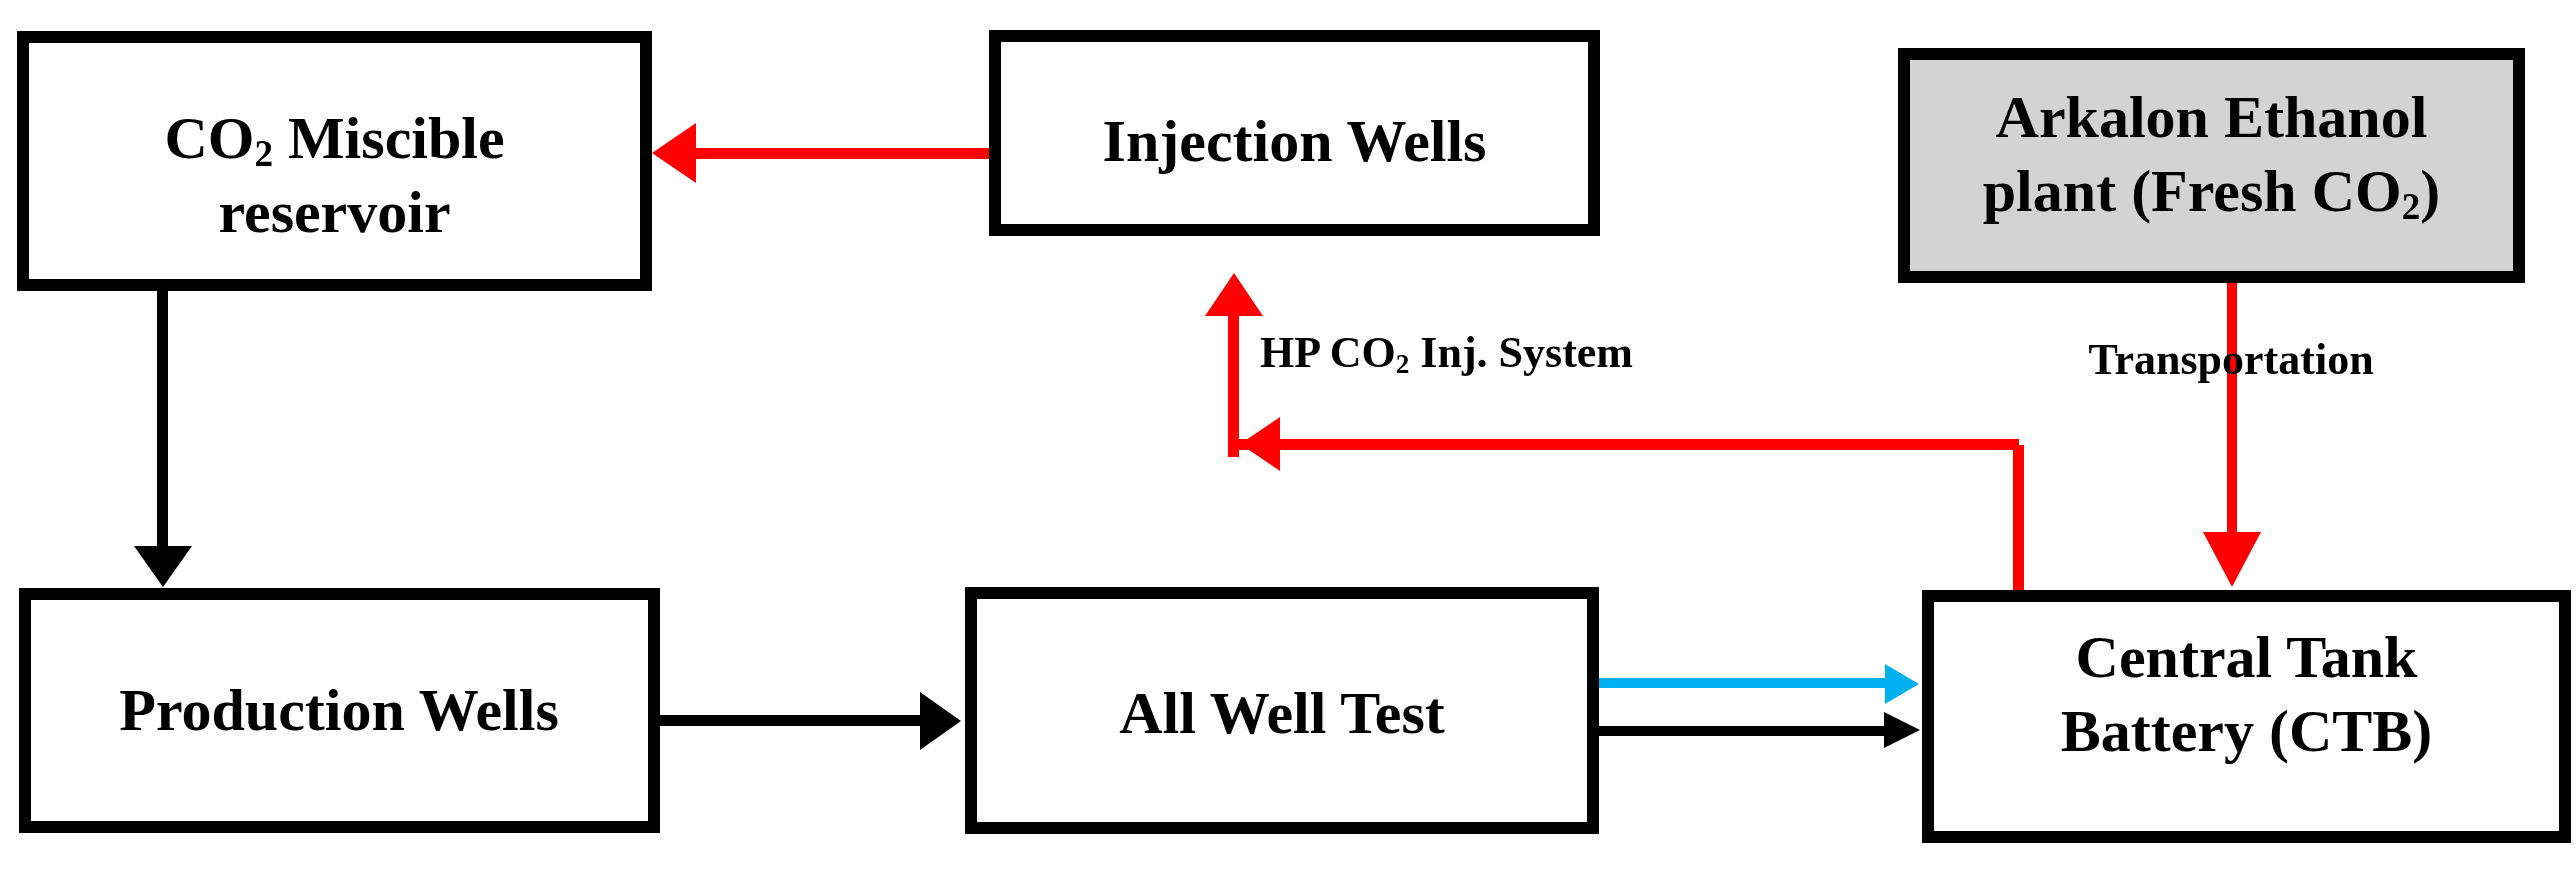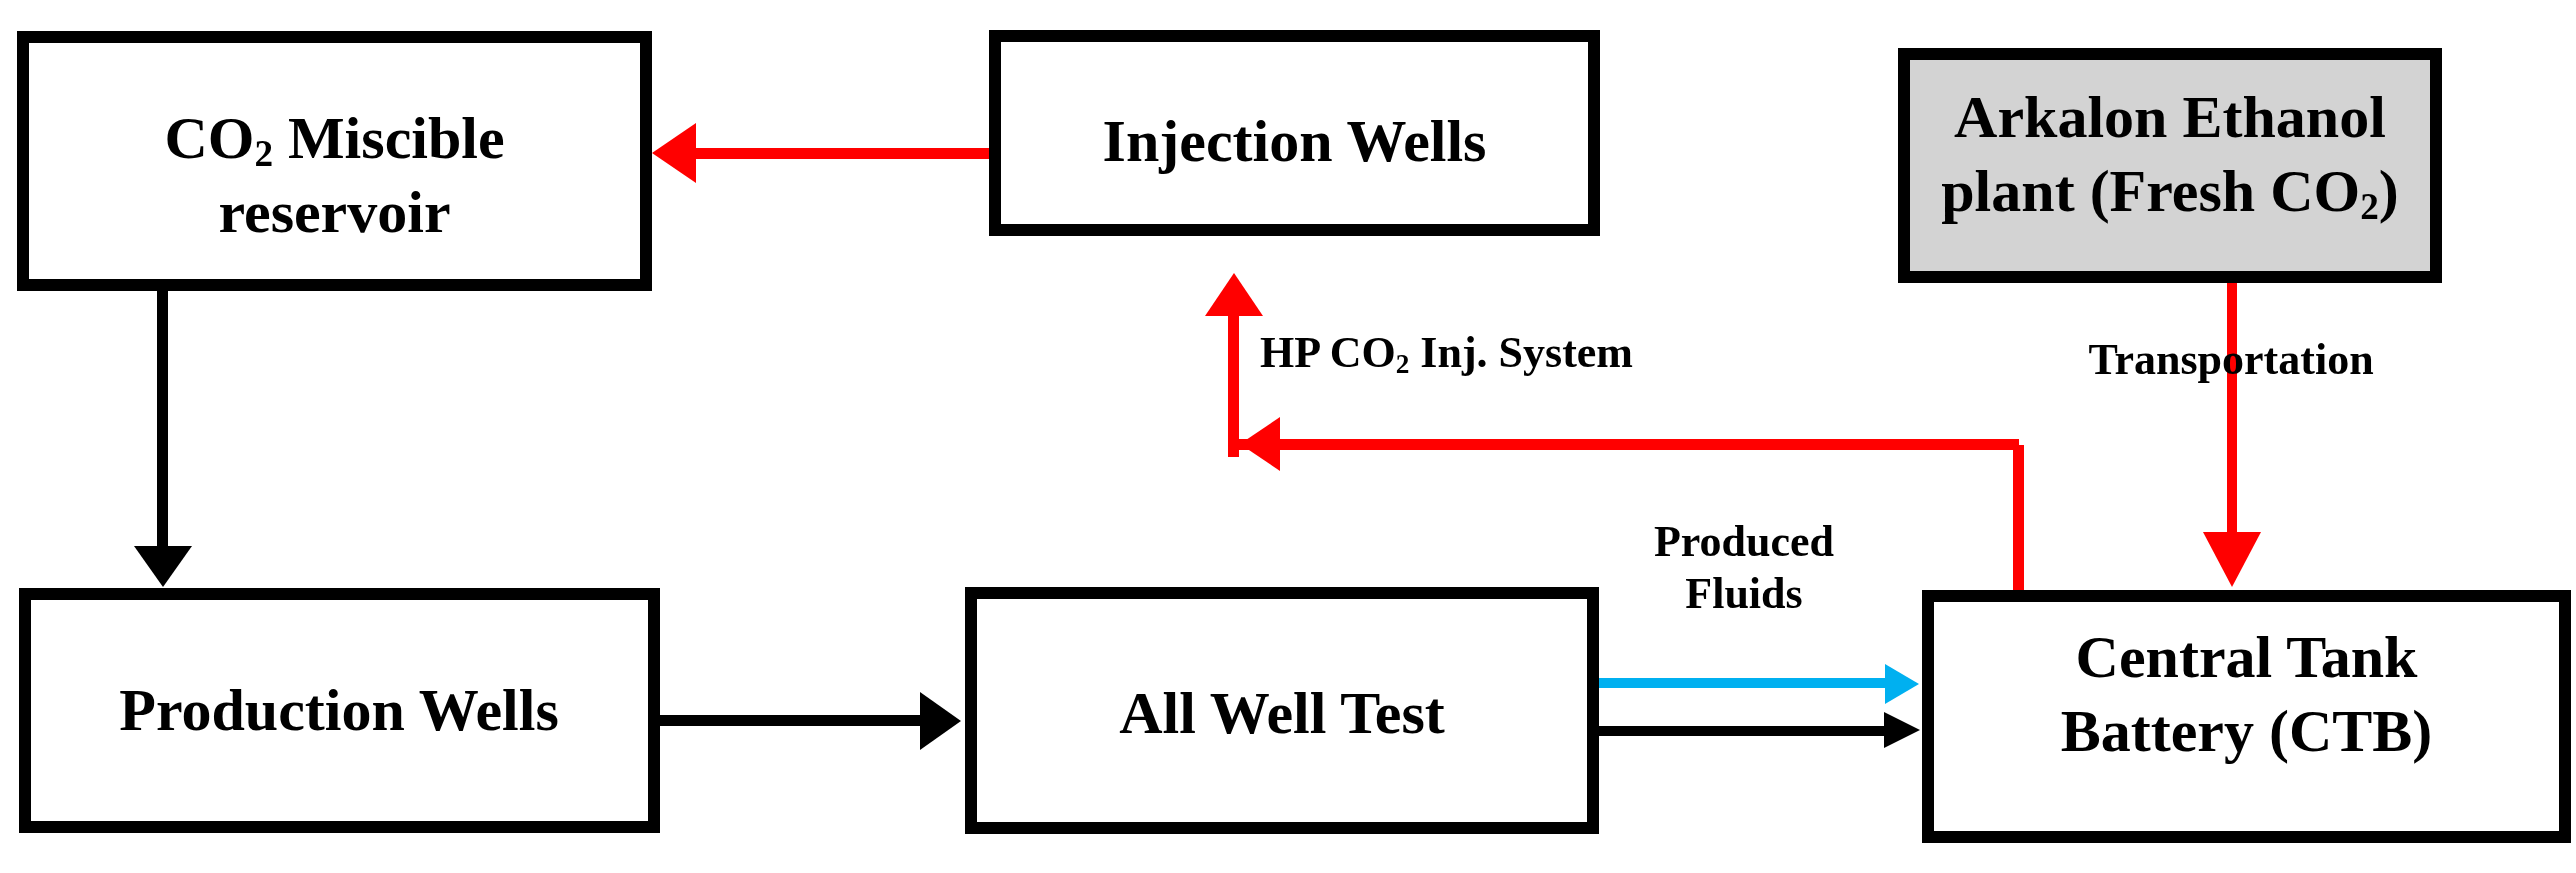--- a/index.html
+++ b/index.html
@@ -34,21 +34,21 @@
   .sub{font-size:62%;position:relative;top:0.22em;line-height:0;}
   .shaft{position:absolute;z-index:1;}
   .head{position:absolute;width:0;height:0;z-index:1;}
   .note{
     position:absolute;z-index:3;
     font-size:44px;line-height:1.18;white-space:nowrap;
   }
   
   .b-reservoir{left:17px;top:31px;width:635px;height:260px;padding-top:29px;}
   .b-injection{left:989px;top:29.5px;width:611px;height:206px;padding-top:19px;}
-  .b-arkalon{left:1898px;top:48px;width:544px;height:235px;padding-bottom:22px;}
+  .b-arkalon{left:1898px;top:48px;width:627px;height:235px;padding-bottom:22px;}
   .b-production{left:18.5px;top:588px;width:641px;height:245px;}
   .b-awt{left:965px;top:587px;width:634px;height:247px;padding-top:7px;}
   .b-ctb{left:1922px;top:590px;width:649px;height:253px;padding-bottom:44px;}
   
   .a-line{left:695px;top:148px;width:294px;height:11px;background:var(--red);}
   .a-head{left:652px;top:123px;border-top:30px solid transparent;border-bottom:30px solid transparent;border-right:44px solid var(--red);}
   
   .b-line{left:157px;top:290px;width:11px;height:257px;background:var(--ink);}
   .b-head{left:134px;top:546px;border-left:29px solid transparent;border-right:29px solid transparent;border-top:41px solid var(--ink);}
   
@@ -127,19 +127,15 @@
   <div class="shaft g-v1"></div>
   <div class="shaft g-h"></div>
   <div class="head g-corner-head"></div>
   <div class="shaft g-v2"></div>
   <div class="head g-up-head"></div>
 
   <div class="note n-hp"><span>HP CO</span><span class="sub">2</span><span> Inj. System</span></div>
 
   <div class="note n-transport">Transportation</div>
 
-  <div class="note n-produced">
-    <div>Produced</div>
-    <div>Fluids</div>
-  </div>
 
 </div>
 
 
 </body></html>

